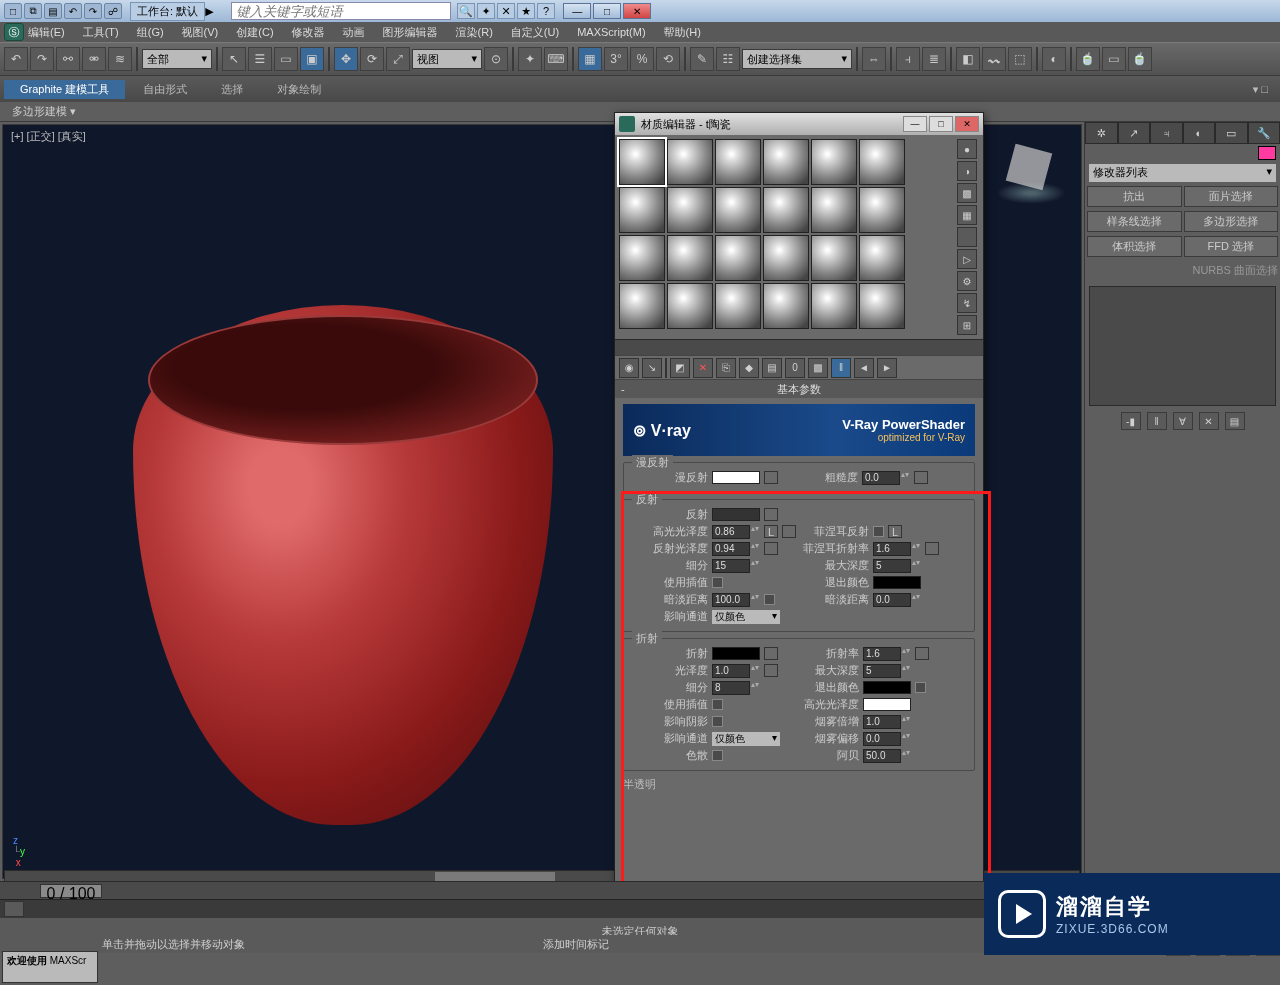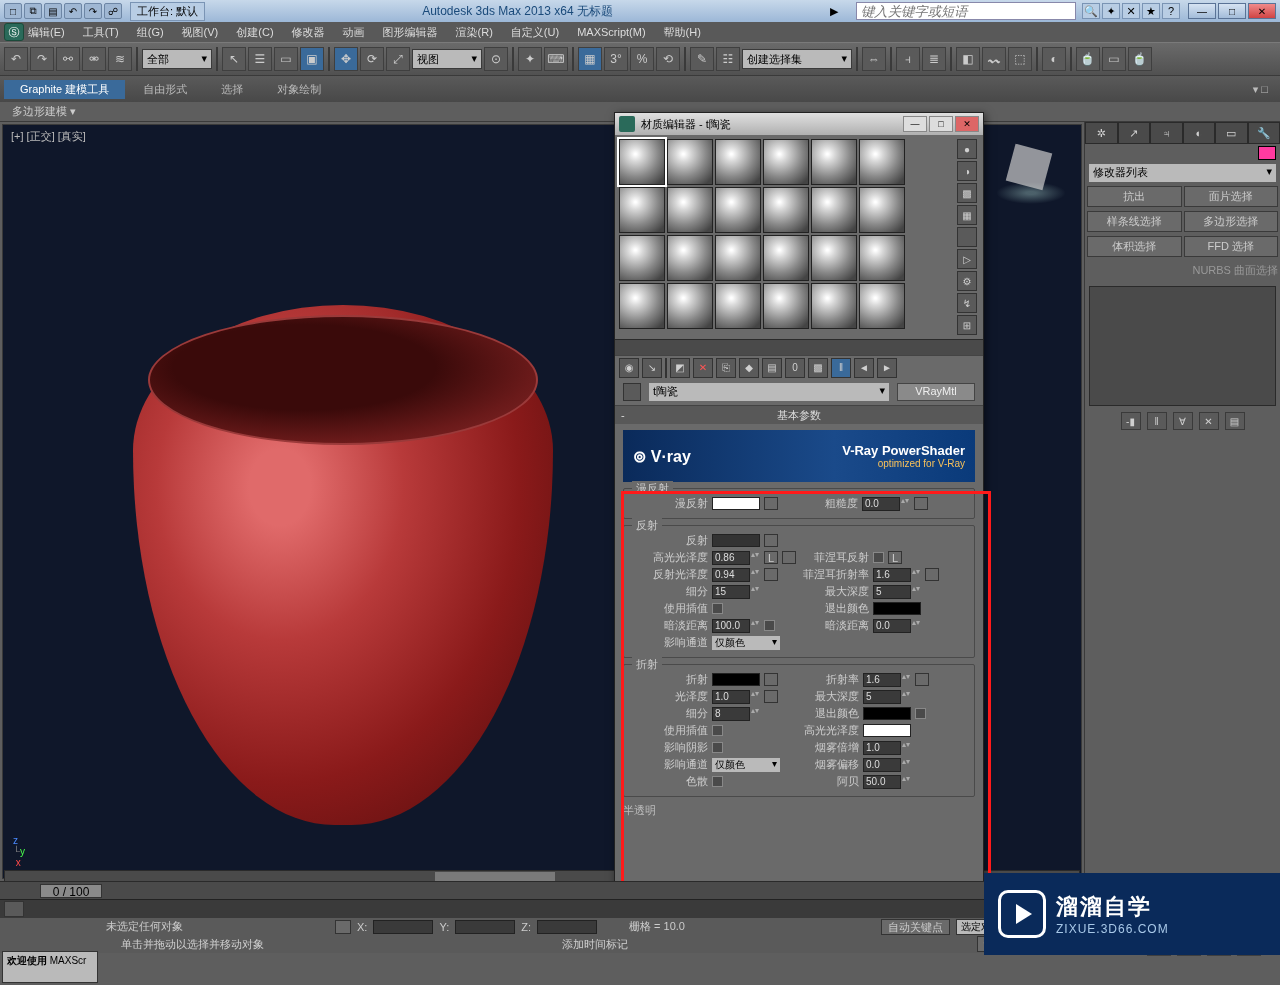--- a/index.html
+++ b/index.html
@@ -123,28 +123,28 @@
 .param-row .gap { width:14px; }
 .param-row .lbl2 { text-align:right; width:58px; white-space:nowrap; }
 .param-cols { display:flex; gap:4px; }
 .param-cols .col { flex:1; }
 
 .red-outline { position:absolute; border:3px solid #ff1a1a; pointer-events:none; }
 
 
 .bottom { position:absolute; bottom:0; left:0; right:0; height:104px; background:#5e5e5e; display:flex; flex-direction:column; }
 .timeslider { height:18px; background:#4a4a4a; border-top:1px solid #2a2a2a; display:flex; align-items:center; position:relative; }
-.timeslider .handle { position:absolute; left:40px; width:62px; height:14px; background:#8a8a8a; border:1px solid #333; color:#000; text-align:center; font-size:12px; }
+.timeslider .handle { position:absolute; left:40px; width:62px; height:14px; background:#8a8a8a; border:1px solid #333; color:#000; text-align:center; font-size:16px; }
 .trackbar { height:18px; background:#3a3a3a; border-top:1px solid #222; display:flex; align-items:center; }
 .trackbar .ico { width:20px;height:16px;background:#5a5a5a;border:1px solid #333;margin-left:4px; }
-.statusrow { height:18px; background:#5a5a5a; display:flex; align-items:center; gap:6px; padding:0 4px; border-top:1px solid #3a3a3a; }
+.statusrow { height:18px; background:#5a5a5a; display:flex; align-items:center; gap:6px; padding:0 4px; border-top:1px solid #3a3a3a;flex-direction:column; }
 .statusrow .seg { color:#ccc; }
 .statusrow .lock{width:16px;height:14px;background:#6a6a6a;border:1px solid #333;}
 .statusrow .coord-input { width:60px;height:14px;background:#3a3a3a;border:1px solid #222;color:#999;padding:0 2px; }
-.statusrow2 { height:18px; background:#5a5a5a; display:flex; align-items:center; gap:6px; padding:0 19px; }
+.statusrow2 { height:18px; background:#5a5a5a; display:flex; align-items:center; gap:6px; padding:0 0; }
 .welcome { position:absolute; left:2px; bottom:2px; width:96px; height:32px; background:#bababa; border:1px solid #333; color:#000; padding:2px 4px; font-size:10px; }
 .statusrow .btn, .statusrow2 .btn { height:16px; padding:0 6px; background:#6a6a6a; border:1px solid #333; color:#ccc; }
 .status-combo { height:16px; background:#bababa; color:#000; padding:0 14px 0 4px; border:1px solid #333; position:relative; font-size:10px; }
 .status-combo::after{content:"▾";position:absolute;right:3px;}
 
 
 .watermark { position:absolute; right:0; bottom:30px; width:296px; height:82px; background:#0a2a5a; display:flex; align-items:center; padding:0 14px; gap:10px; color:#fff; }
 .watermark .play { width:48px;height:48px;border:3px solid #fff;border-radius:10px;display:flex;align-items:center;justify-content:center; }
 .watermark .play::before{content:"";border-left:16px solid #fff;border-top:10px solid transparent;border-bottom:10px solid transparent;margin-left:4px;}
 .watermark .txt .l1{font-size:22px;font-weight:bold;letter-spacing:2px;}
@@ -161,21 +161,20 @@
 <div class="titlebar">
   <div class="qat">
     <div class="ico">□</div>
     <div class="ico">⧉</div>
     <div class="ico">▤</div>
     <div class="ico">↶</div>
     <div class="ico">↷</div>
     <div class="ico">☍</div>
   </div>
   <div class="workspace">工作台: 默认</div>
-  <div class="center">Autodesk 3ds Max  2013 x64     无标题</div>
   <div class="ico" style="width:22px;margin-right:4px;">▶</div>
   <input class="searchbox" placeholder="键入关键字或短语" style="">
   <div class="help-icons">
     <div class="ico">🔍</div>
     <div class="ico">✦</div>
     <div class="ico">✕</div>
     <div class="ico">★</div>
     <div class="ico">?</div>
   </div>
   <div class="winbtns">
@@ -373,25 +372,20 @@
     <div class="tbtn">◩</div>
     <div class="tbtn red">✕</div>
     <div class="tbtn">⎘</div>
     <div class="tbtn">◆</div>
     <div class="tbtn">▤</div>
     <div class="tbtn">0</div>
     <div class="tbtn">▩</div>
     <div class="tbtn on">‖</div>
     <div class="tbtn">◄</div>
     <div class="tbtn">►</div>
-  </div>
-  <div class="namebar">
-    <div class="eyedrop"></div>
-    <div class="nm">t陶瓷</div>
-    <div class="ty">VRayMtl</div>
   </div>
 
   <div class="rollout">
     <div class="rollhdr">
         <span class="pm">-</span>
         <span>基本参数</span>
       </div>
     <div class="rollbody">
       <div class="vray-banner">
         <div class="vray-logo">⊚ <span>V·ray</span></div>

